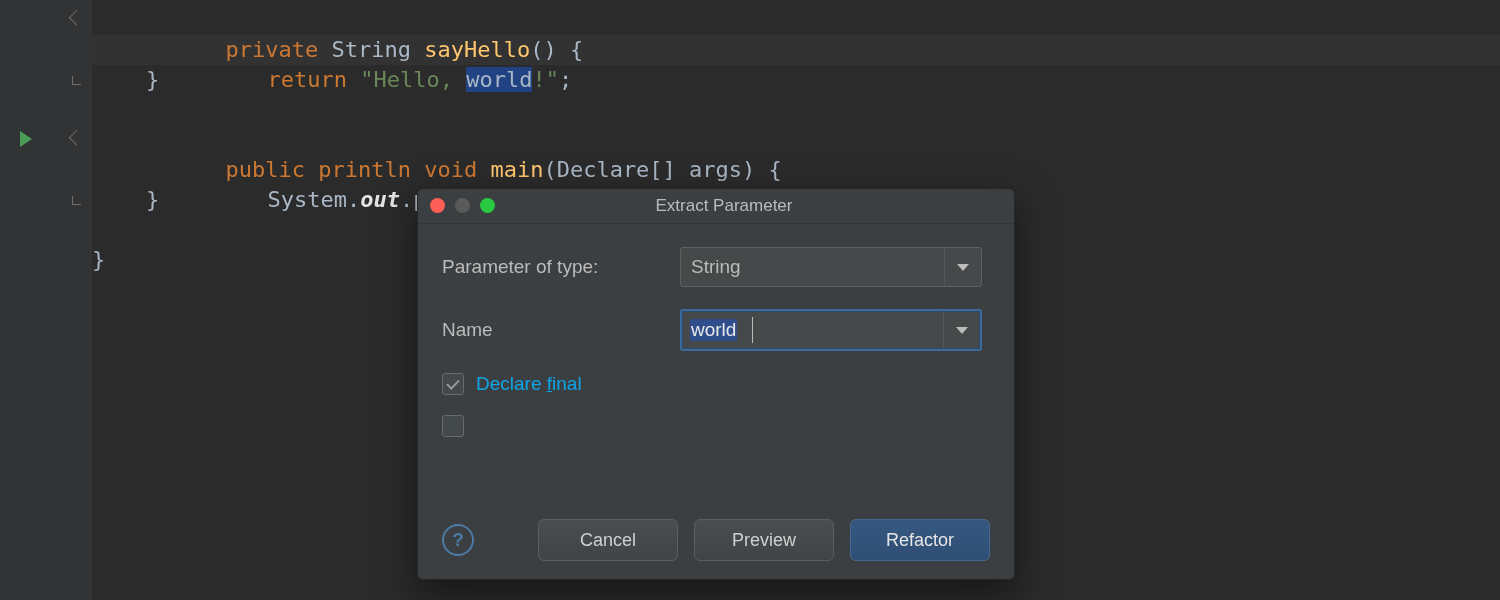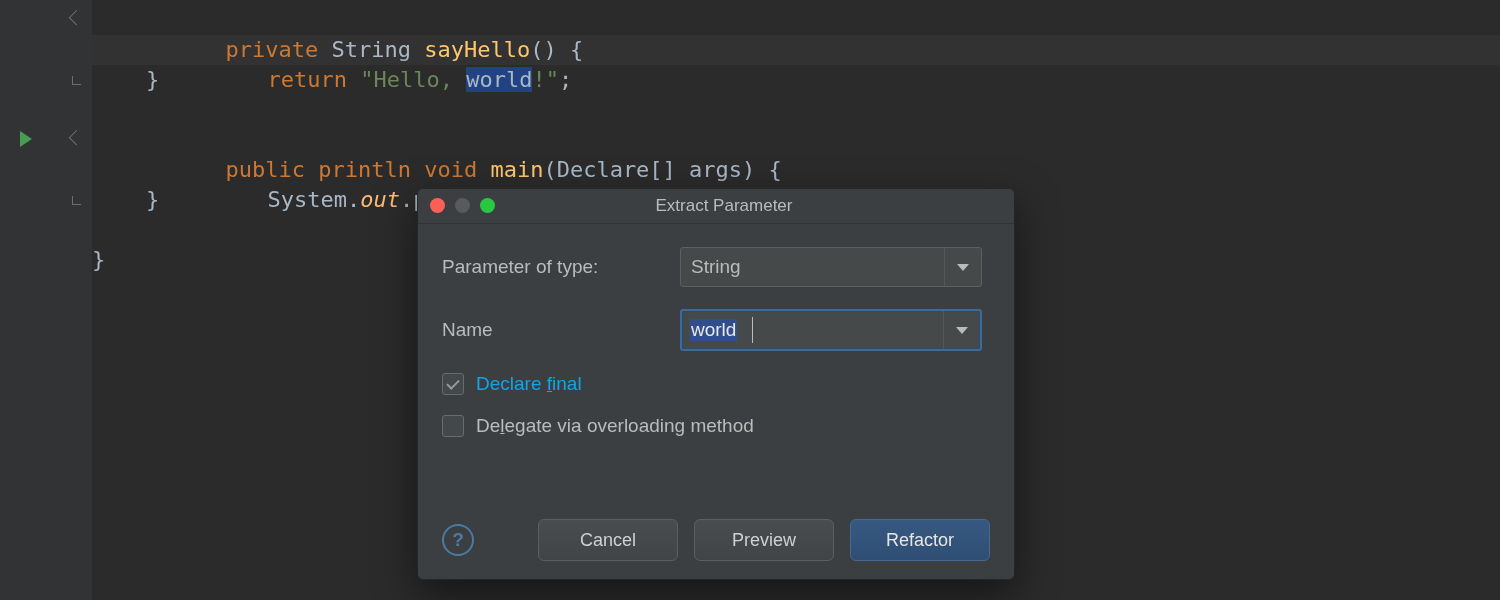--- a/index.html
+++ b/index.html
@@ -72,21 +72,21 @@
     left: 0; width: 1408px; height: 30px;
     background: #323232;
   }
 
   
   .kw   { color: #cc7832; }
   .type { color: #a9b7c6; }
   .mname{ color: #ffc66d; }
   .str  { color: #6a8759; }
   .punct{ color: #a9b7c6; }
-  .field{ color: #fdba74; font-style: italic; }
+  .field{ color: #e5e5e5; font-style: italic; font-weight: bold; }
   .cls  { color: #a9b7c6; }
   .sel  { background: #214283; color: #a9b7c6; }
 
   
   .dialog {
     position: absolute;
     left: 417px;
     top: 188px;
     width: 596px;
     height: 390px;
@@ -331,21 +331,20 @@
       </div>
     </div>
 
     <div class="check-row dim">
       <span class="chk on"></span>
       <span><span>Declare </span><span class="mnemonic">f</span><span>inal</span></span>
     </div>
 
     <div class="check-row">
       <span class="chk"></span>
-      <span><span>De</span><span class="mnemonic">l</span><span>egate via overloading method</span></span>
     </div>
 
     <div class="footer">
       <div class="help">?</div>
       <div class="btn">Cancel</div>
       <div class="btn">Preview</div>
       <div class="btn default">Refactor</div>
     </div>
 
   </div>

